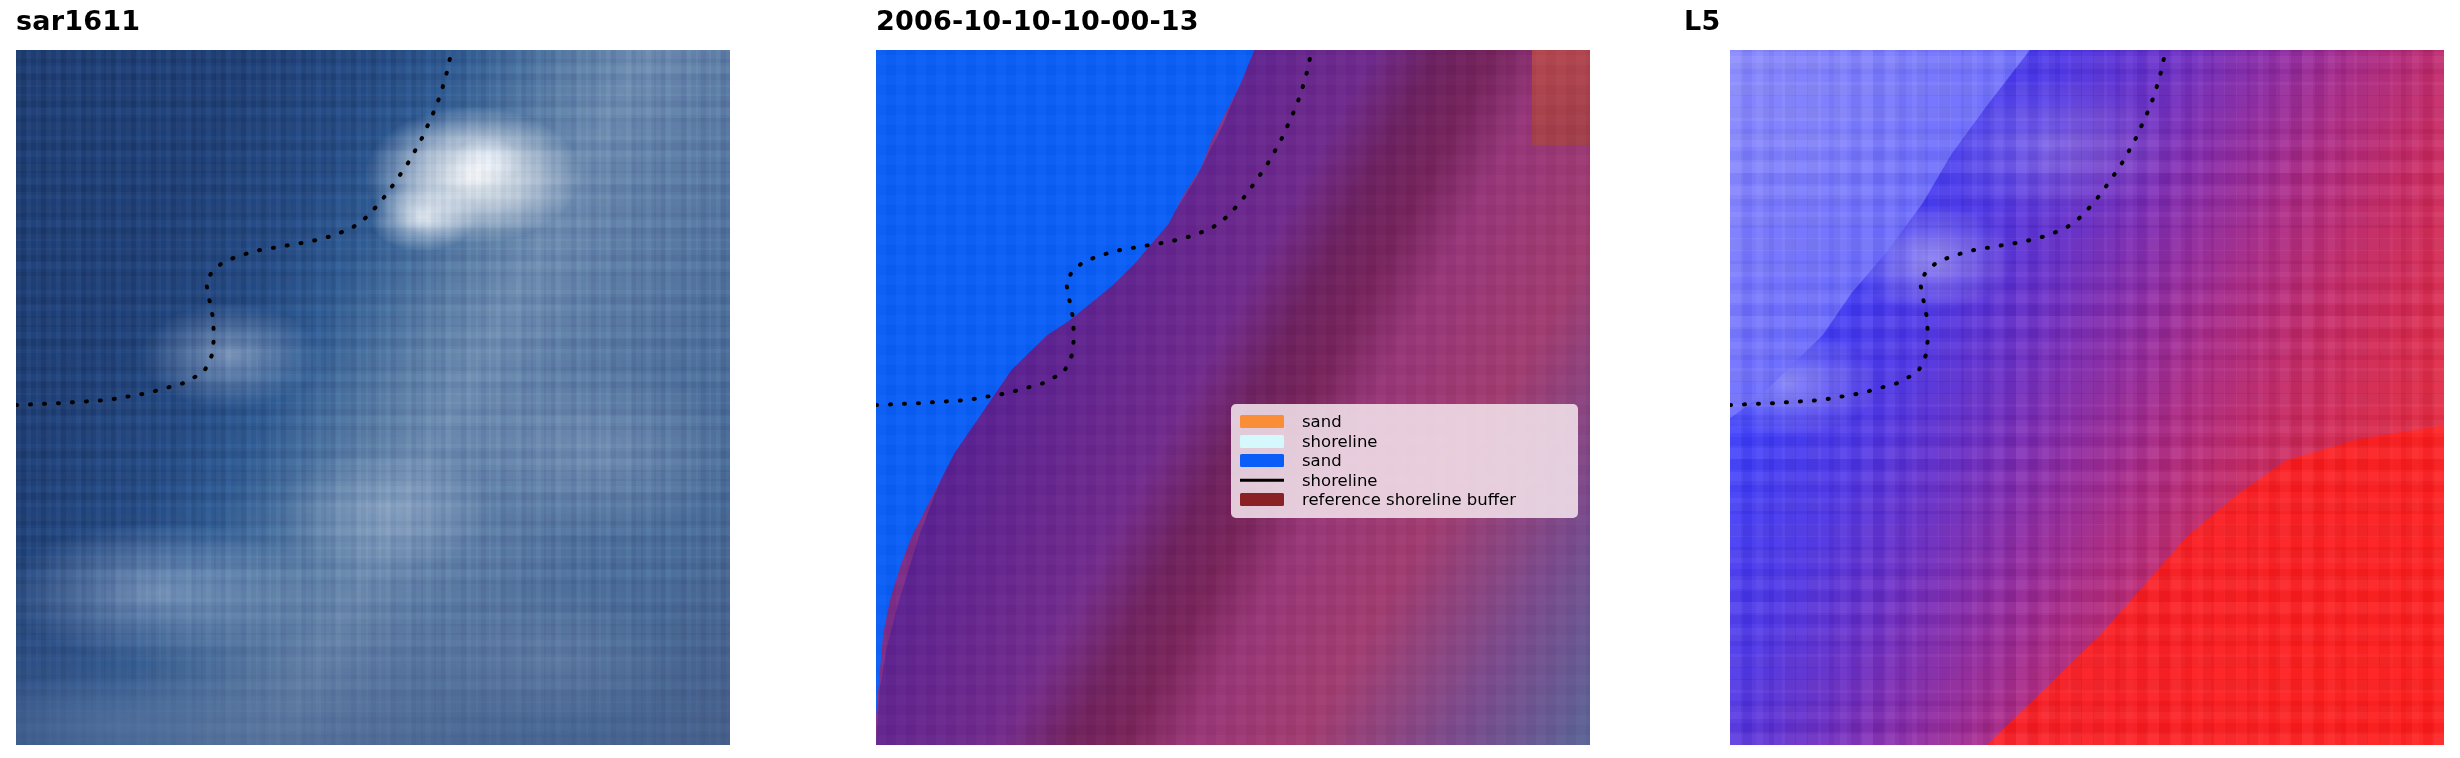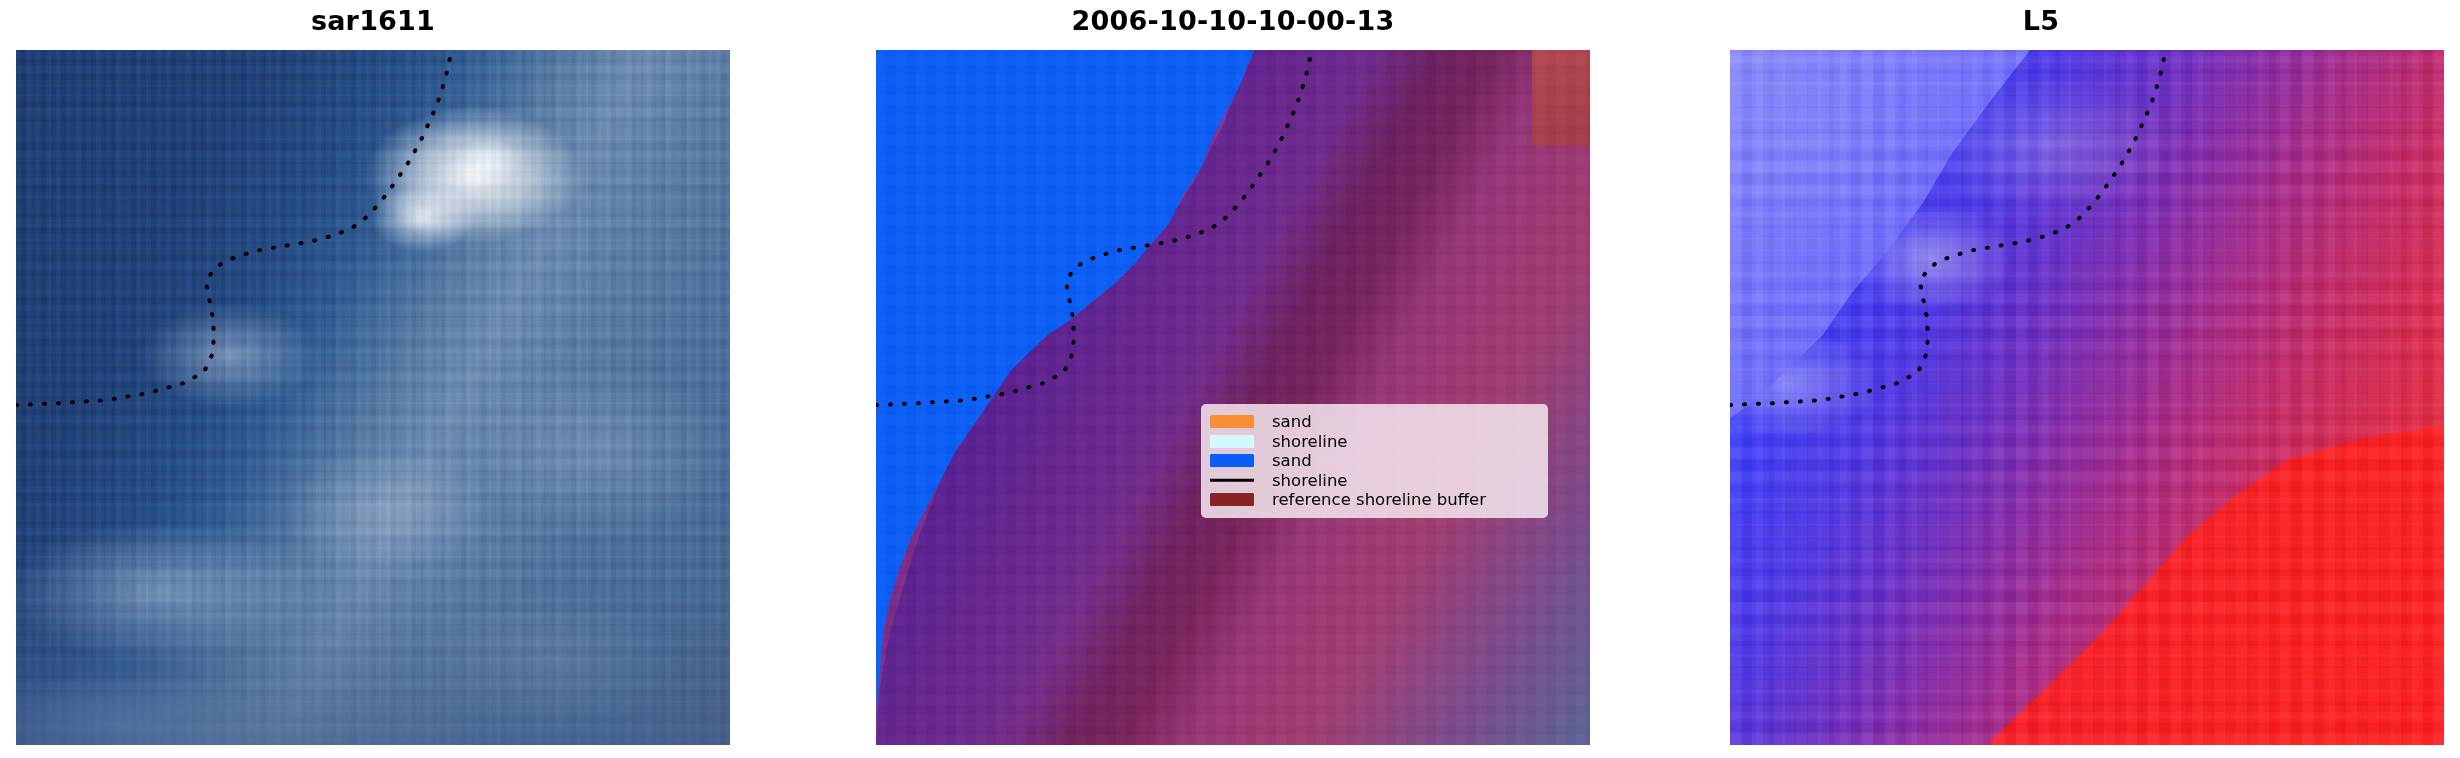--- a/index.html
+++ b/index.html
@@ -27,21 +27,20 @@
     position: absolute;
     top: 50px;
     height: 695px;
     overflow: hidden;
   }
   .panel-title {
     position: absolute;
     top: 4px;
     left: 0;
     width: 100%;
-    text-align: center;
     font-size: 27px;
     font-weight: bold;
     color: #000000;
     letter-spacing: 0.2px;
     line-height: 34px;
   }
   .panel-img {
     position: absolute;
     inset: 0;
     overflow: hidden;
@@ -211,21 +210,21 @@
     fill: none;
     stroke: #000000;
     stroke-width: 4;
     stroke-linecap: round;
     stroke-dasharray: 1 13;
   }
 
   
   .legend {
     position: absolute;
-    left: 1201px;
+    left: 1231px;
     top: 404px;
     width: 347px;
     box-sizing: border-box;
     padding: 8px 10px 8px 9px;
     background: rgba(245,230,238,0.86);
     border-radius: 5px;
     z-index: 40;
   }
   .legend-row {
     display: flex;

